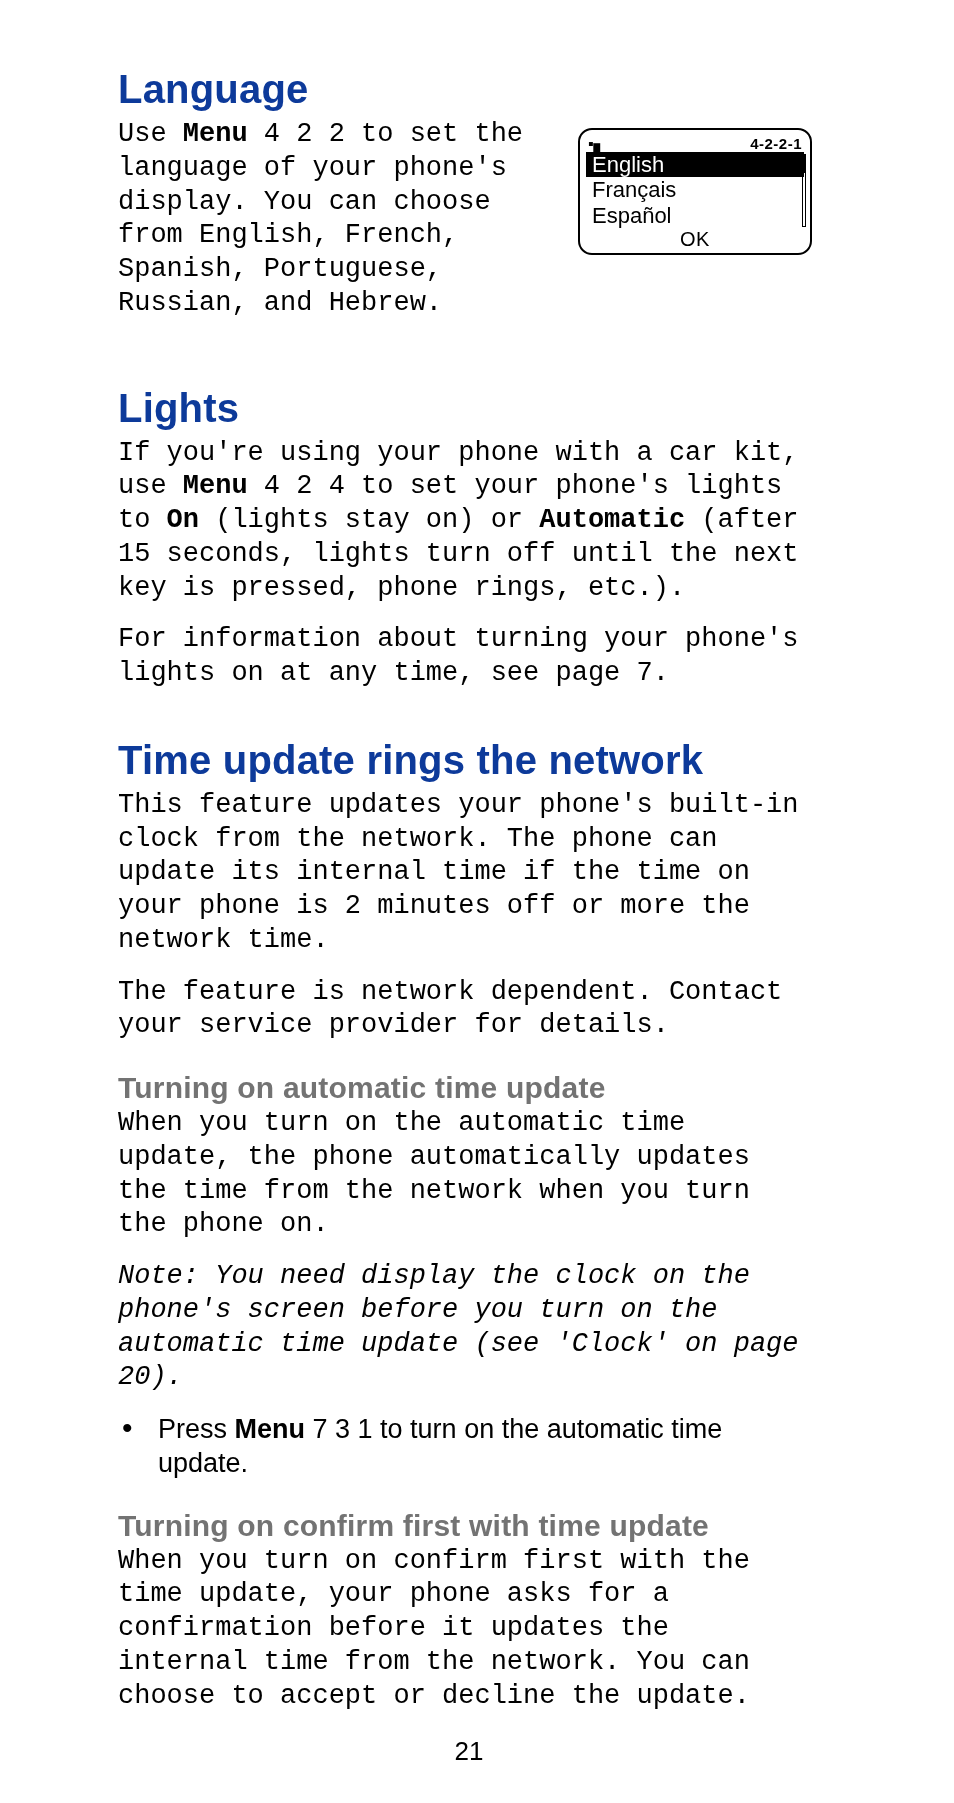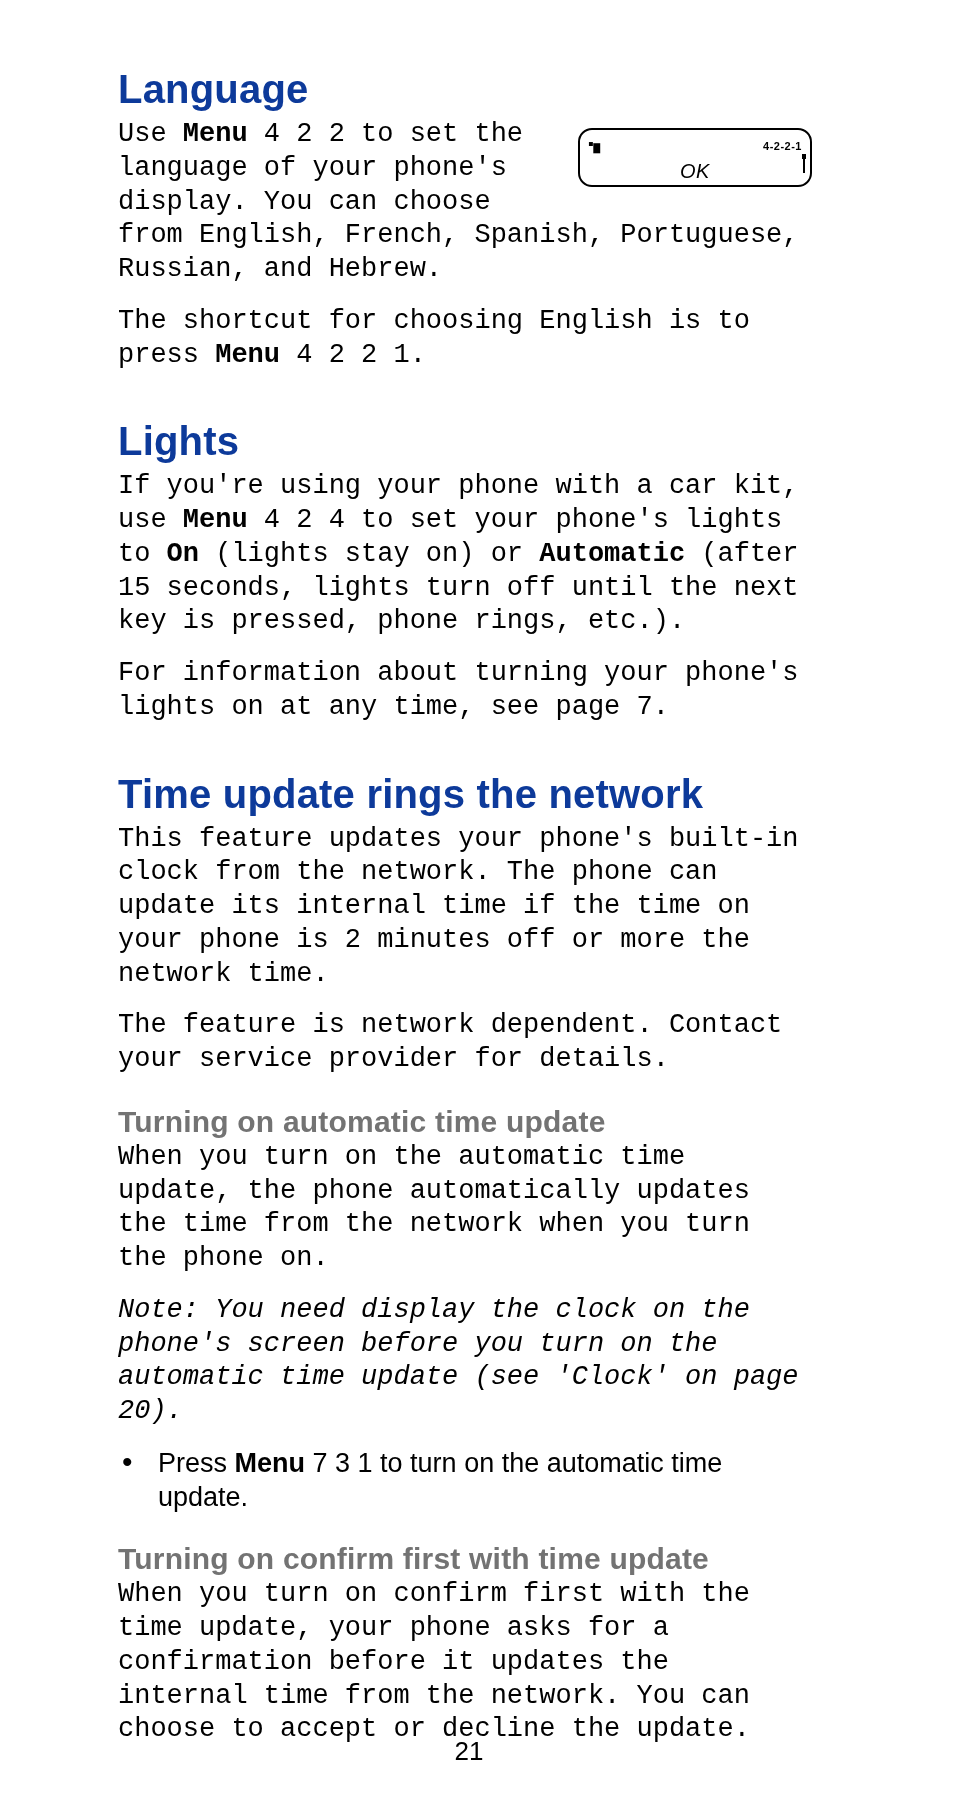--- a/index.html
+++ b/index.html
@@ -62,21 +62,21 @@
     align-items: flex-end;
     height: 18px;
     padding: 0 2px;
   }
   .phone-batt {
     font-size: 16px;
     font-weight: 700;
     line-height: 1;
   }
   .phone-menu-code {
-    font-size: 11px;
+    font-size: 15px;
     font-weight: 700;
     letter-spacing: 0.5px;
     margin-left: 26px;
   }
   .phone-list {
     margin: 0;
     padding: 0;
     list-style: none;
     font-size: 22px;
     line-height: 1.15;
@@ -84,23 +84,22 @@
   .phone-list li {
     padding: 0 6px;
   }
   .phone-list li.selected {
     background: #000;
     color: #fff;
   }
   .phone-softkey {
     text-align: center;
     font-size: 20px;
-    margin-top: 8px;
+    margin-top: 0;
     letter-spacing: 0.5px;
-    font-style: italic;
   }
   .phone-scroll {
     position: absolute;
     right: 4px;
     top: 24px;
     bottom: 26px;
     width: 4px;
     border: 1px solid #000;
     box-sizing: border-box;
   }
@@ -146,31 +145,33 @@
 <div class="page">
 
   <div class="lang-block">
     <h2 class="section-heading">Language</h2>
 
     <div class="phone-screen">
       <div class="phone-top">
         <span class="phone-batt">▪▖</span>
         <span class="phone-menu-code">4-2-2-1</span>
       </div>
+      <ul class="phone-list">
+        <li class="selected">English</li>
+        <li>Français</li>
+        <li>Español</li>
+      </ul>
       <div class="phone-scroll"></div>
       <div class="phone-softkey">OK</div>
     </div>
 
     <p class="body">
       <span>Use </span><span class="bold">Menu</span><span> 4 2 2 to set the language of your phone's display. You can choose from English, French, Spanish, Portuguese, Russian, and Hebrew.</span>
     </p>
 
-    <p class="body" style="margin-bottom:0">
-      <span>The shortcut for choosing English is to press </span><span class="bold">Menu</span><span> 4 2 2 1.</span>
-    </p>
   </div>
 
   <div class="section-gap"></div>
 
   <div>
     <h2 class="section-heading">Lights</h2>
     <p class="body">
       <span>If you're using your phone with a car kit, use </span><span class="bold">Menu</span><span> 4 2 4 to set your phone's lights to </span><span class="bold">On</span><span> (lights stay on) or </span><span class="bold">Automatic</span><span> (after 15 seconds, lights turn off until the next key is pressed, phone rings, etc.).</span>
     </p>
     <p class="body" style="margin-bottom:0">For information about turning your phone's lights on at any time, see page 7.</p>

